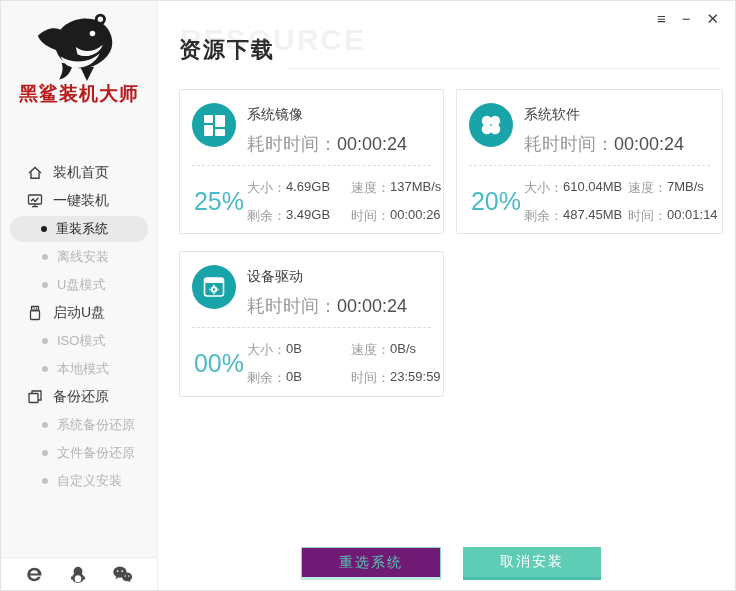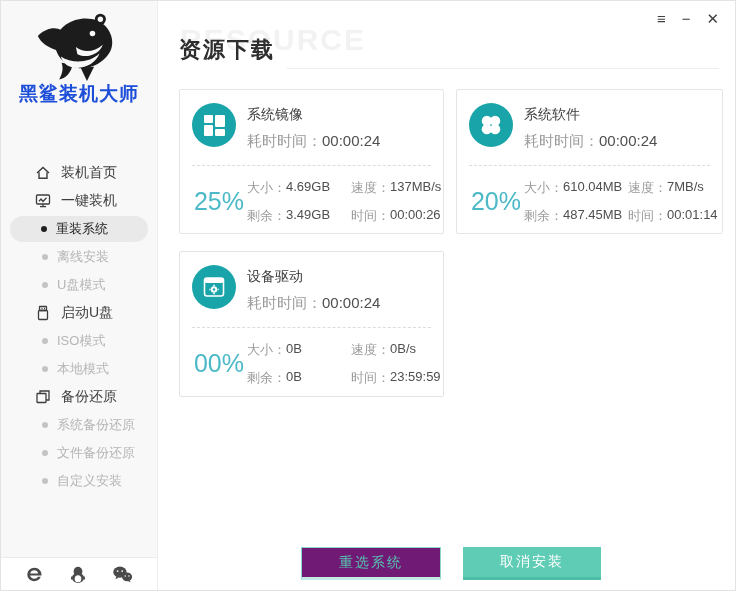--- a/index.html
+++ b/index.html
@@ -4,24 +4,24 @@
 <style>
   *{margin:0;padding:0;box-sizing:border-box}
   html,body{width:736px;height:591px;overflow:hidden;background:#fff}
   body{font-family:"Liberation Sans","DejaVu Sans",sans-serif}
   .window{position:relative;width:736px;height:591px;background:#fff;border:1px solid #e3e3e3}
 
   
   .sidebar{position:absolute;left:0;top:0;width:157px;height:589px;background:#f8f8f8;border-right:1px solid #eee}
   .logo{position:absolute;top:8px;left:0;width:100%;text-align:center}
   .logo svg{display:block;margin:0 auto}
-  .logo-text{font-size:19px;font-weight:bold;color:#1d4ed8;letter-spacing:1px;margin-top:-4px}
+  .logo-text{font-size:19px;font-weight:bold;color:#b91c1c;letter-spacing:1px;margin-top:-4px}
   .nav{position:absolute;top:158px;left:0;width:100%}
   .nav-item{height:28px;display:flex;align-items:center;cursor:pointer}
-  .nav-section{padding-left:34px;gap:10px;font-size:14px;color:#3d3d3d}
+  .nav-section{padding-left:26px;gap:10px;font-size:14px;color:#3d3d3d}
   .nav-section .icon{width:16px;height:16px;display:flex;align-items:center}
   .nav-sub{padding-left:41px;gap:9px;font-size:13px;color:#b5b5b5}
   .nav-sub .bullet{width:6px;height:6px;border-radius:50%;background:#c4c4c4;flex:none}
   .nav-sub.selected{margin:1px 9px 1px 9px;height:26px;background:#e9e9e9;border-radius:13px;padding-left:31px;color:#1f1f1f}
   .nav-sub.selected .bullet{background:#1f1f1f}
   .side-footer{position:absolute;left:0;bottom:0;width:156px;height:33px;background:#fff;border-top:1px solid #ececec;display:flex;align-items:center;justify-content:space-between;padding:0 24px}
   .side-footer .ficon{display:flex;cursor:pointer}
 
   
   .win-controls{position:absolute;top:9px;right:16px;display:flex;gap:16px;color:#3f3f3f;z-index:5}
@@ -29,21 +29,21 @@
 
   
   .watermark{position:absolute;left:179px;top:22px;font-size:30px;font-weight:bold;color:#f2f2f2;letter-spacing:2px;z-index:0}
   .page-title{position:absolute;left:178px;top:34px;font-size:22px;font-weight:bold;color:#2d2d2d;letter-spacing:2px;z-index:1}
   .title-rule{position:absolute;left:286px;top:67px;width:432px;border-top:1px solid #ededed}
 
   
   .card{position:absolute;background:#fff;border:1px solid #e5e5e5;border-radius:2px;height:145px}
   .card-icon{position:absolute;left:12px;top:13px;width:44px;height:44px;border-radius:50%;background:#18a4a8;display:flex;align-items:center;justify-content:center}
   .card-title{position:absolute;left:67px;top:16px;font-size:14px;color:#3f3f3f}
-  .card-elapsed{position:absolute;left:67px;top:42px;font-size:15px}
+  .card-elapsed{position:absolute;left:67px;top:42px;font-size:18px}
   .lbl{color:#9b9b9b}
   .val{color:#4f4f4f}
   .card-divider{position:absolute;left:12px;right:12px;top:75px;border-top:1px dashed #dcdcdc}
   .card-percent{position:absolute;left:6px;top:97px;width:58px;text-align:right;font-size:25px;color:#4bb9c7}
   .card-details{position:absolute;left:67px;top:89px;right:6px;display:flex;flex-direction:column;gap:10px;font-size:13px}
   .detail-row{display:flex;white-space:nowrap}
   .cell{display:flex}
   .cell.c1{min-width:100px;margin-right:4px}
 
   

